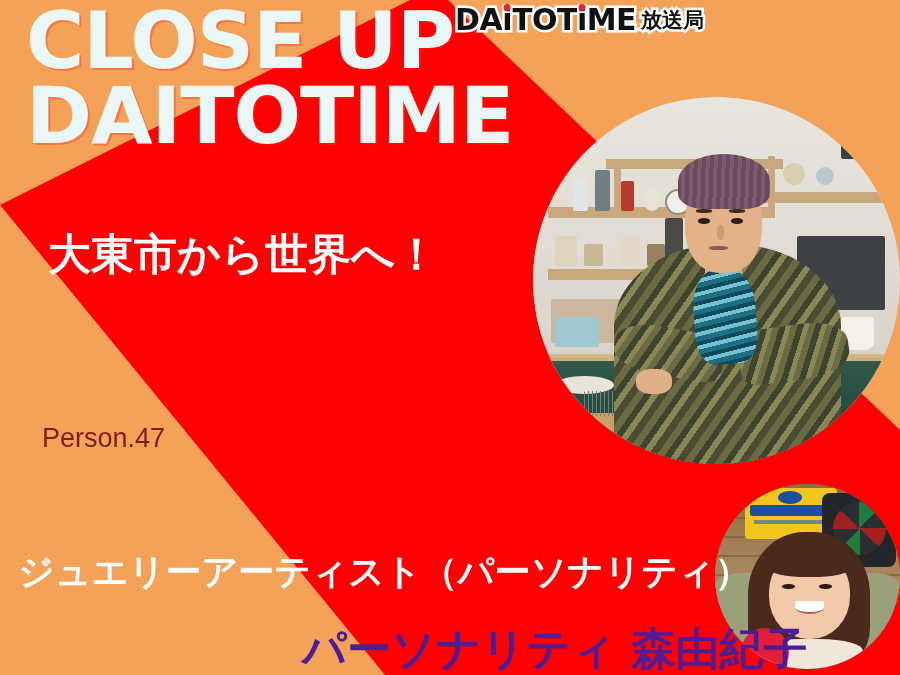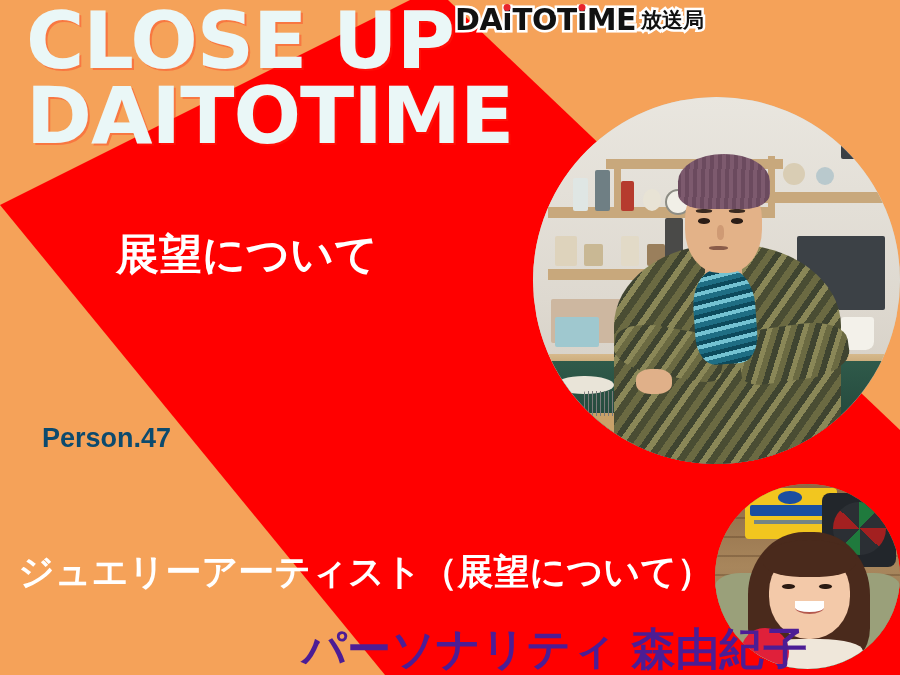--- a/index.html
+++ b/index.html
@@ -144,22 +144,22 @@
     line-height:1.22;
     letter-spacing:0px;
     font-family:"DejaVu Sans","Liberation Sans",sans-serif;
   }
   .subtitle .s2{display:block;margin-left:68px;}
   .subtitle .s3{display:block;margin-left:68px;}
 
   .person-no{
     position:absolute;
     left:42px;top:423px;
-    color:#0c4a6e;
-    font-size:27px;font-weight:bold;
+    color:#7f1d1d;
+    font-size:27px;font-weight:normal;
     font-family:"Liberation Sans",sans-serif;
   }
   .guest-name{
     position:absolute;
     left:22px;top:473px;
     color:#ffffff;
     font-size:50px;font-weight:bold;
     white-space:nowrap;
     font-family:"DejaVu Sans","Liberation Sans",sans-serif;
   }
@@ -275,23 +275,23 @@
     <span class="hb-word"><span>D</span><span>A</span><span style="position: relative; color: rgb(17, 17, 17);">i<span style="position: absolute; left: 50%; top: 2px; transform: translateX(-50%); width: 7px; height: 7px; border-radius: 50%; background: rgb(232, 36, 44); -webkit-text-stroke: 0px;"></span></span><span>T</span><span>O</span><span>T</span><span style="position: relative; color: rgb(17, 17, 17);">i<span style="position: absolute; left: 50%; top: 2px; transform: translateX(-50%); width: 7px; height: 7px; border-radius: 50%; background: rgb(232, 36, 44); -webkit-text-stroke: 0px;"></span></span><span>M</span><span>E</span></span>
     <span class="hb-word jp">放送局</span>
   </div>
 
   <div class="main-title">
     <span class="l1">CLOSE UP</span>
     <span class="l2">DAITOTIME</span>
   </div>
 
   <div class="subtitle">
-    <span class="s3">展望について</span>
+    <span class="s1">大東市から世界へ！</span>
   </div>
 
   <div class="person-no">Person.47</div>
 
 
-  <div class="guest-role">ジュエリーアーティスト（展望について）</div>
+  <div class="guest-role">ジュエリーアーティスト（パーソナリティ）</div>
 
   <div class="personality">パーソナリティ 森由紀子</div>
 
 </div>
 
 </body></html>

